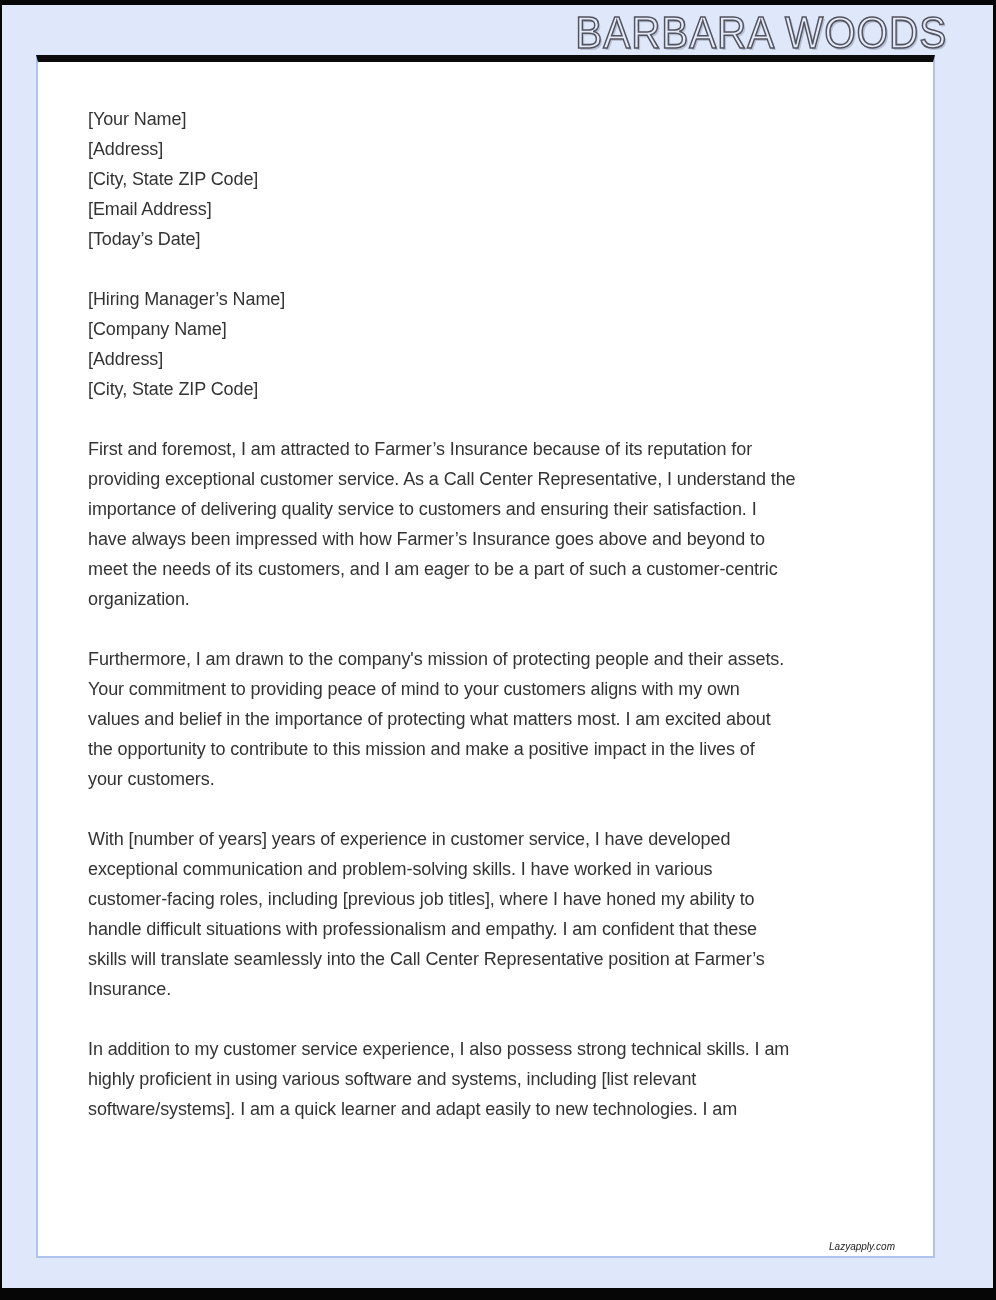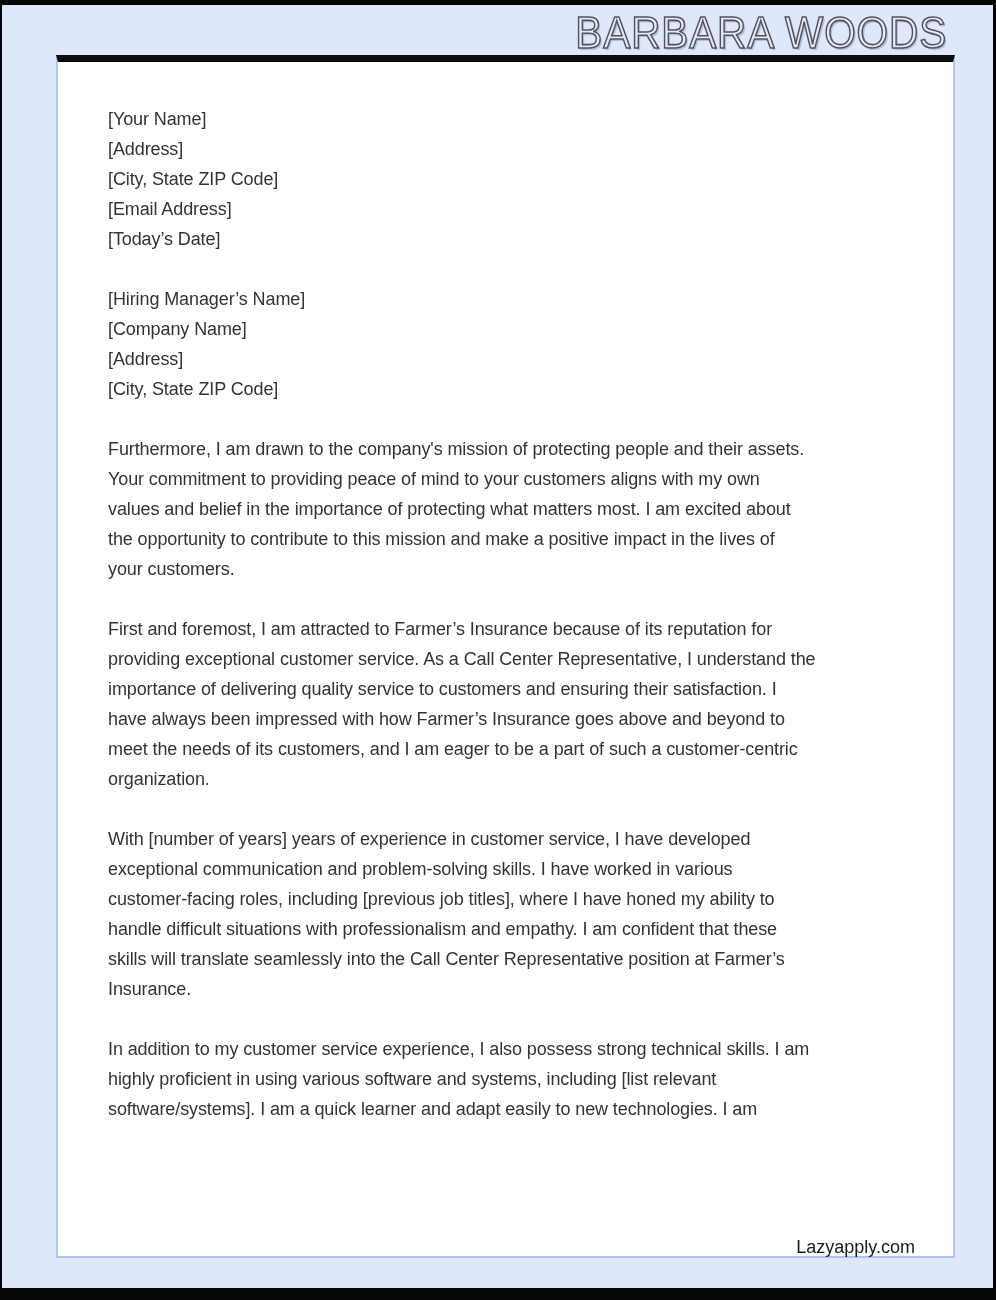--- a/index.html
+++ b/index.html
@@ -41,21 +41,21 @@
     color: #e3eafc;
     -webkit-text-stroke: 1.6px #53535b;
     text-shadow: 2px 2px 0 rgba(90, 95, 110, 0.28);
     transform: scaleX(0.9);
     transform-origin: right center;
     white-space: nowrap;
   }
   
   .page {
     position: absolute;
-    left: 54px;
+    left: 34px;
     top: 50px;
     width: 899px;
     height: 1203px;
     box-sizing: border-box;
     background: #ffffff;
     border-top: 7px solid #0b0b0b;
     border-left: 2px solid #aec4ef;
     border-right: 2px solid #aec4ef;
     border-bottom: 2px solid #aec4ef;
     padding: 42px 48px 0 50px;
@@ -66,24 +66,25 @@
     font-size: 18px;
     line-height: 30px;
     color: #333333;
     letter-spacing: -0.1px;
     white-space: pre;
   }
   .watermark {
     position: absolute;
     right: 38px;
     bottom: 1px;
-    font-size: 18px;
+    font-size: 10px;
     line-height: 16px;
     color: #1b1b1b;
     background: transparent;
+    font-style: italic;
   }
 </style>
 </head>
 <body>
 
 <div class="screen">
 
   <div class="letterhead">
     <h1 class="brand-name">BARBARA WOODS</h1>
   </div>
@@ -96,32 +97,32 @@
 [Email Address]
 [Today’s Date]</p>
 
     <p class="block">[Hiring Manager’s Name]
 [Company Name]
 [Address]
 [City, State ZIP Code]</p>
 
 
 
-    <p class="block">Furthermore, I am drawn to the company's mission of protecting people and their assets.
-Your commitment to providing peace of mind to your customers aligns with my own
-values and belief in the importance of protecting what matters most. I am excited about
-the opportunity to contribute to this mission and make a positive impact in the lives of
-your customers.</p>
-
     <p class="block">First and foremost, I am attracted to Farmer’s Insurance because of its reputation for
 providing exceptional customer service. As a Call Center Representative, I understand the
 importance of delivering quality service to customers and ensuring their satisfaction. I
 have always been impressed with how Farmer’s Insurance goes above and beyond to
 meet the needs of its customers, and I am eager to be a part of such a customer-centric
 organization.</p>
+
+    <p class="block">Furthermore, I am drawn to the company's mission of protecting people and their assets.
+Your commitment to providing peace of mind to your customers aligns with my own
+values and belief in the importance of protecting what matters most. I am excited about
+the opportunity to contribute to this mission and make a positive impact in the lives of
+your customers.</p>
 
     <p class="block">With [number of years] years of experience in customer service, I have developed
 exceptional communication and problem-solving skills. I have worked in various
 customer-facing roles, including [previous job titles], where I have honed my ability to
 handle difficult situations with professionalism and empathy. I am confident that these
 skills will translate seamlessly into the Call Center Representative position at Farmer’s
 Insurance.</p>
 
     <p class="block">In addition to my customer service experience, I also possess strong technical skills. I am
 highly proficient in using various software and systems, including [list relevant

